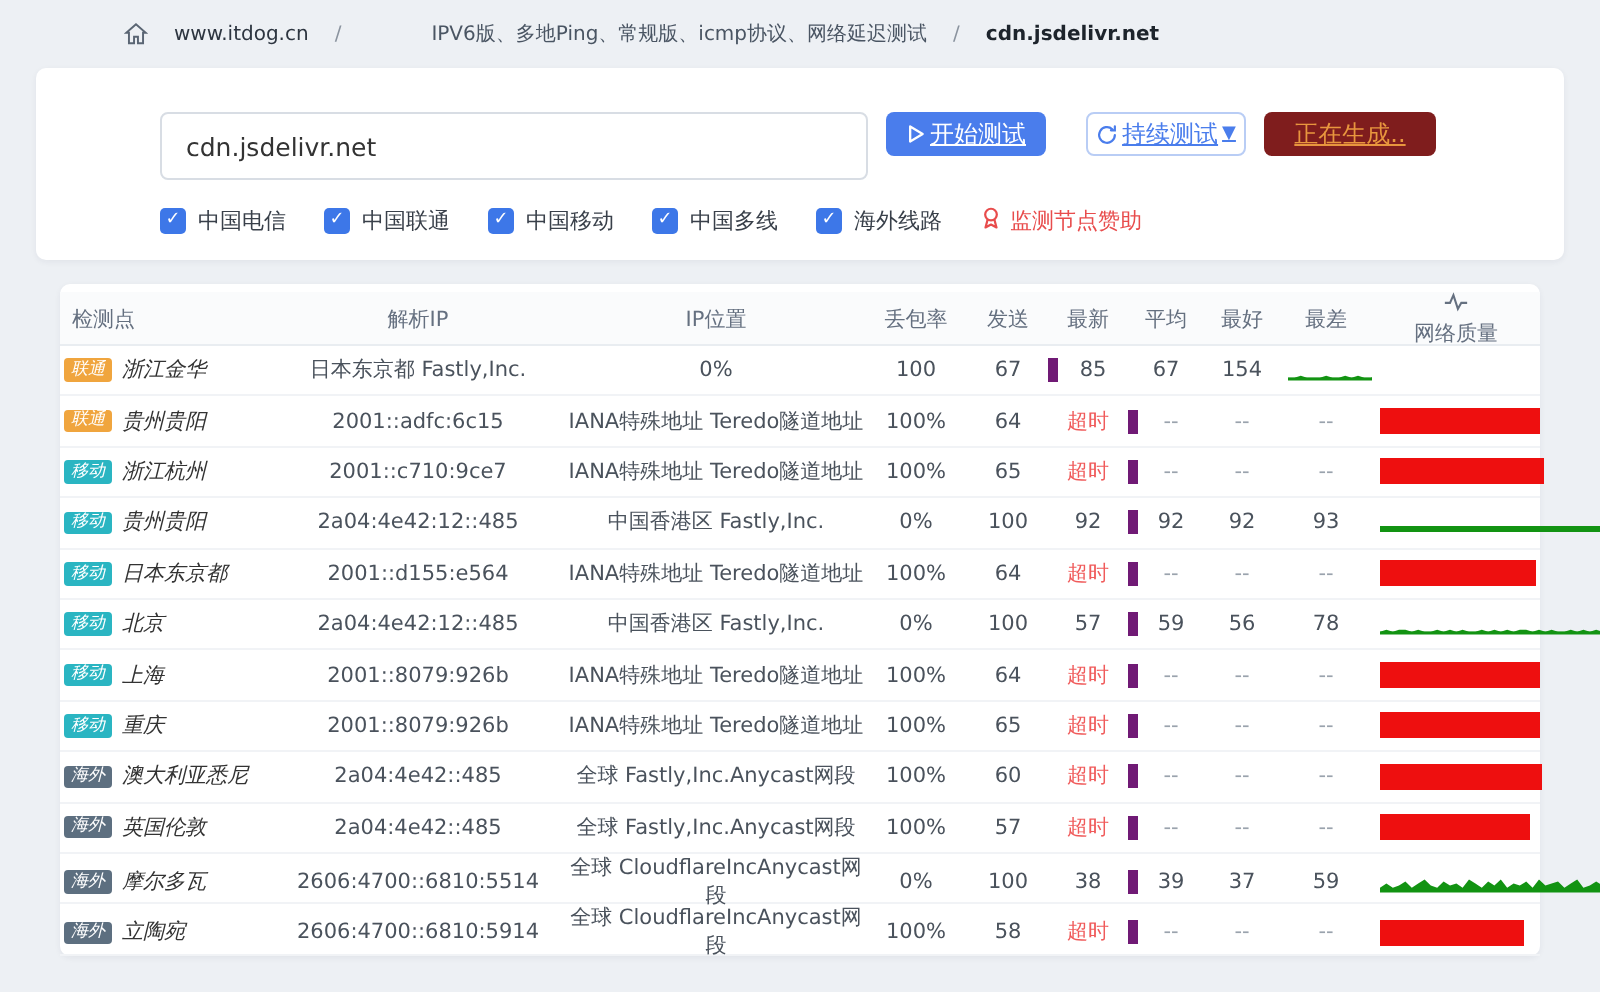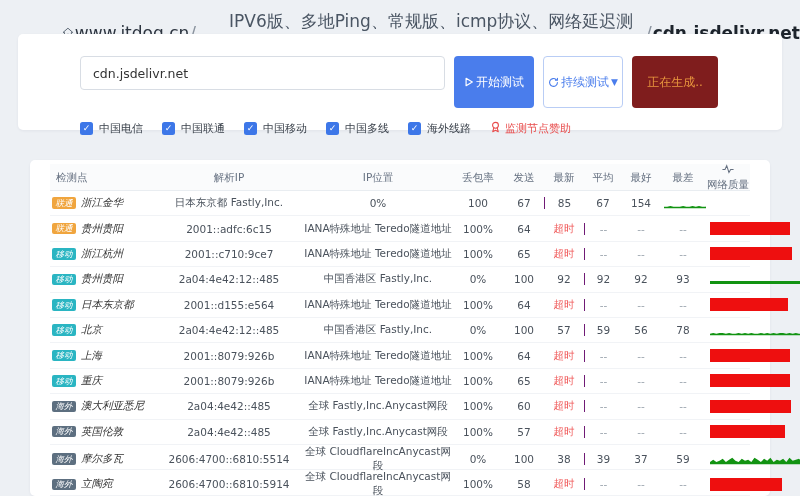--- a/index.html
+++ b/index.html
@@ -1,58 +1,58 @@
 <!DOCTYPE html>
 <html><head>
 <meta charset="utf-8">
 <style>
   * { margin:0; padding:0; box-sizing:border-box; }
   html,body { width:800px; height:496px; overflow:hidden; }
   body { background:#edf0f4; font-family:"DejaVu Sans","Liberation Sans",sans-serif; }
 
   
-  .breadcrumb { position:absolute; left:62px; top:10px; display:flex; align-items:center; gap:1px; font-size:17px; color:#3a4350;justify-content:flex-end; }
+  .breadcrumb { position:absolute; left:62px; top:10px; display:flex; align-items:center; gap:13px; font-size:10px; color:#3a4350;justify-content:flex-end; }
   .breadcrumb .sep { color:#8a939e; }
   .breadcrumb .site { color:#2d3540; }
   .breadcrumb .section { color:#4a5563;margin-left:32px; }
   .breadcrumb .current { color:#1d242c; font-weight:bold; }
   .home-ico { width:12px; height:12px; display:inline-block; }
 
   
   .card { position:absolute; background:#fff; border-radius:5px; box-shadow:0 1px 3px rgba(30,40,60,.06); }
   .card1 { left:18px; top:34px; width:764px; height:96px; padding:22px 64px 0 62px; }
-  .card2 { left:30px; top:142px; width:740px; height:336px; padding:4px 20px;margin-top:18px; }
+  .card2 { left:30px; top:142px; width:740px; height:336px; padding:4px 0; }
 
   
   .search-row { display:flex; gap:9px; }
   .host-input { flex:1; height:34px; border:1px solid #d8dde4; border-radius:4px; padding:0 12px; font-size:12.5px; color:#333; font-family:"DejaVu Sans","Liberation Sans",sans-serif; outline:none; }
-  .btn { height:52px; border-radius:4px; font-size:12px; display:flex; align-items:center; justify-content:center; gap:2px; cursor:pointer; border:none; font-family:"DejaVu Sans","Liberation Sans",sans-serif; white-space:nowrap; }
+  .btn { height:22px; border-radius:4px; font-size:12px; display:flex; align-items:center; justify-content:center; gap:2px; cursor:pointer; border:none; font-family:"DejaVu Sans","Liberation Sans",sans-serif; white-space:nowrap;text-decoration:underline; }
   .btn-start { width:80px; background:#4a7dec; color:#fff; }
-  .btn-cont { width:80px; background:#fff; border:1px solid #b9cdf5; color:#4a7dec; }
+  .btn-cont { width:80px; background:#fff; border:1px solid #b9cdf5; color:#4a7dec;margin-left:11px; }
   .btn-gen { width:86px; background:#7f1d1d; color:#e8963e; }
   .caret { font-size:9px; }
 
   
   .filter-row { display:flex; align-items:center; gap:19px; margin-top:13px; font-size:11px; color:#39404a; }
   .chk-item { display:flex; align-items:center; gap:6px; cursor:pointer; }
   .chk-box { width:13px; height:13px; background:#3d77e8; border-radius:2.5px; color:#fff; font-size:9px; line-height:13px; text-align:center; display:inline-block; }
   .sponsor { display:flex; align-items:flex-start; gap:4px; color:#e84c4c; cursor:pointer; }
 
   
   .t-head, .t-row { display:grid; grid-template-columns:104px 150px 148px 52px 40px 40px 38px 38px 46px 1fr; align-items:center; }
   .t-head { height:27px; font-size:10.5px; color:#657080; background:#fafbfc; border-bottom:1px solid #e9edf1; }
   .t-head > div { text-align:center; }
   .t-head > div:first-child { text-align:left; padding-left:6px; }
   .t-row { height:25.4px; border-bottom:1px solid #f1f3f6; font-size:10.5px; color:#4a525c; }
   .t-row > div { text-align:center; }
   .cell-node { display:flex; align-items:center; gap:5px; padding-left:2px; text-align:left; color:#333;font-style:italic; }
   .badge { font-size:8.5px; color:#fff; border-radius:2px; padding:1.5px 3.5px; line-height:1; flex:0 0 auto; }
   .timeout { color:#f05b5b; }
   .dash { color:#9aa3ad; }
-  .col-avg { border-left:1px solid #701a75; }
+  .col-avg { border-left:5px solid #701a75; }
   .cell-q { display:flex; align-items:center; justify-content:flex-start; padding-left:4px; height:100%; }
   .qbar { height:13px; background:#ee0f0f; }
   .qhead { display:inline-flex; align-items:center; gap:4px; justify-content:center;flex-direction:column; }
 </style>
 </head>
 <body>
 
 <div class="breadcrumb">
   <svg class="home-ico" viewBox="0 0 16 16">
       <path d="M8 1.5 1.5 7.2h1.8v7h3.4v-4.4h2.6v4.4h3.4v-7h1.8z" fill="none" stroke="#5a6573" stroke-width="1.3"></path>

